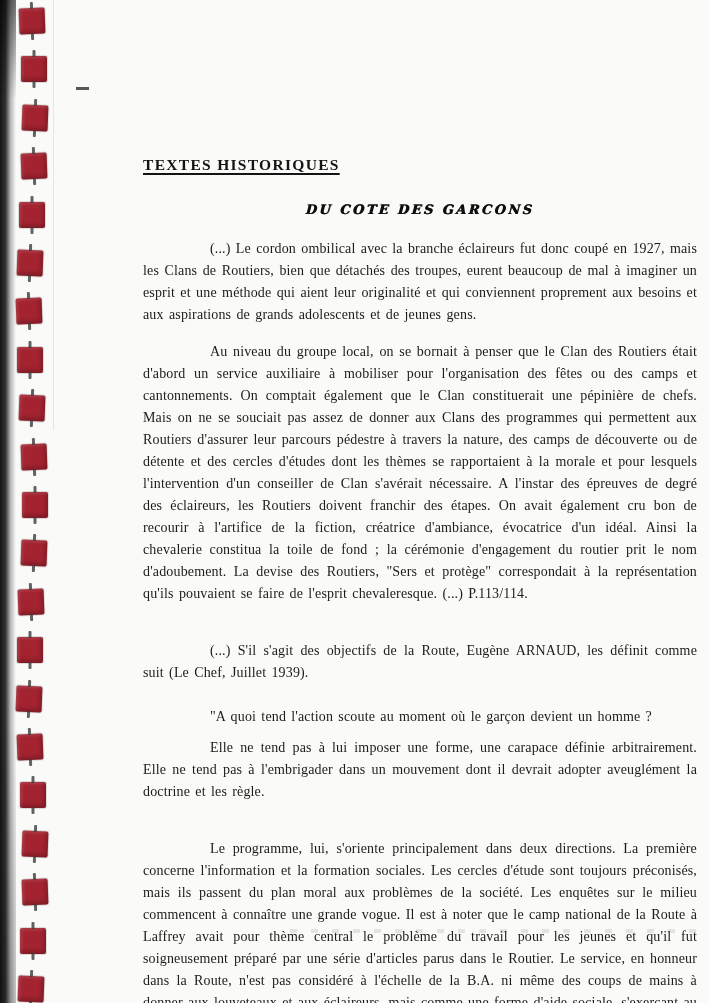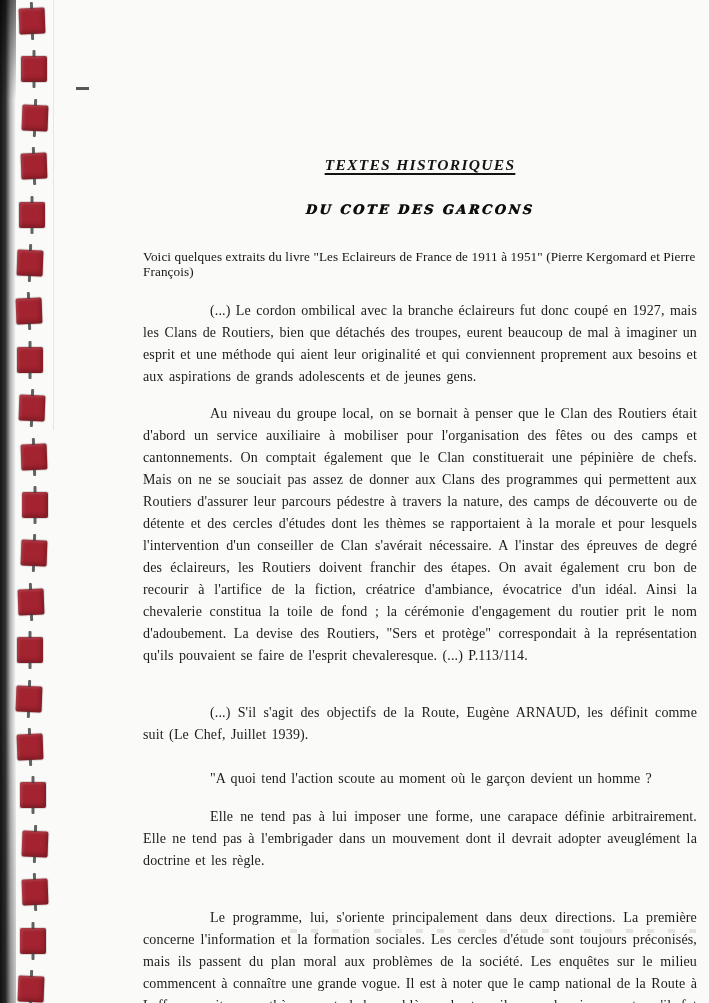--- a/index.html
+++ b/index.html
@@ -36,23 +36,23 @@
     position:absolute;left:290px;top:929px;width:410px;height:4px;opacity:.14;
     background:repeating-linear-gradient(90deg,#555 0 7px,transparent 7px 21px);
   }
   
   .page{
     position:absolute;left:143px;top:0;width:554px;
     color:var(--ink,#1b1b1b);
   }
   .title{
     margin:156px 0 0 0;
-    font-size:15.5px;font-weight:bold;text-align:center;
+    font-size:15.5px;font-weight:bold;
     letter-spacing:1.3px;color:#141414;
-    text-decoration:underline;text-underline-offset:3px;text-decoration-thickness:1.5px;font-style:italic;
+    text-decoration:underline;text-underline-offset:3px;text-decoration-thickness:1.5px;
   }
   .subtitle{
     margin-top:28px;
     font-family:"DejaVu Serif", serif;
     font-size:13px;font-weight:bold;font-style:italic;
     text-align:center;letter-spacing:2.4px;color:#0e0e0e;
     text-shadow:0.7px 0 0 #0e0e0e;
     transform:skewX(-4deg);
   }
   .intro{
@@ -61,21 +61,21 @@
     letter-spacing:0.1px;color:#151515;
   }
   .para{
     margin:15px 0 0 0;
     font-size:14px;line-height:22px;text-align:justify;
     text-indent:67px;letter-spacing:0.15px;word-spacing:1.6px;
   }
   .pfirst{margin-top:21px;}
   .gap-lg{margin-top:35px;}
   .quote-start{margin-top:22px;}
-  .tight{margin-top:16px;}
+  .tight{margin-top:9px;}
 </style>
 </head>
 <body>
 
 <div class="scan">
   <div class="edge-shadow"></div>
   <div class="crease"></div>
   <div class="binding" id="binding-col">
       <div class="bsq" style="left: 19px; top: 8px; transform: rotate(-2deg); background: rgb(163, 35, 48);"></div>
       <div class="bsq" style="left: 21px; top: 56.4px; transform: rotate(0deg); background: rgb(163, 35, 48);"></div>
@@ -98,21 +98,20 @@
       <div class="bsq" style="left: 22px; top: 879.2px; transform: rotate(-2deg); background: rgb(163, 35, 48);"></div>
       <div class="bsq" style="left: 20px; top: 927.6px; transform: rotate(0deg); background: rgb(163, 35, 48);"></div>
       <div class="bsq" style="left: 18px; top: 976px; transform: rotate(2deg); background: rgb(163, 35, 48);"></div>
     </div>
   <div class="artifact-dash"></div>
   <div class="scan-noise"></div>
 
   <div class="page">
     <h1 class="title">TEXTES HISTORIQUES</h1>
     <div class="subtitle">DU COTE DES GARCONS</div>
-    <p class="intro">Voici quelques extraits du livre "Les Eclaireurs de France de 1911 à 1951" (Pierre Kergomard et Pierre François)</p>
 
     <p class="para pfirst">(...) Le cordon ombilical avec la branche éclaireurs fut donc coupé en 1927, mais les Clans de Routiers, bien que détachés des troupes, eurent beaucoup de mal à imaginer un esprit et une méthode qui aient leur originalité et qui conviennent proprement aux besoins et aux aspirations de grands adolescents et de jeunes gens.</p>
     <p class="para">Au niveau du groupe local, on se bornait à penser que le Clan des Routiers était d'abord un service auxiliaire à mobiliser pour l'organisation des fêtes ou des camps et cantonnements. On comptait également que le Clan constituerait une pépinière de chefs. Mais on ne se souciait pas assez de donner aux Clans des programmes qui permettent aux Routiers d'assurer leur parcours pédestre à travers la nature, des camps de découverte ou de détente et des cercles d'études dont les thèmes se rapportaient à la morale et pour lesquels l'intervention d'un conseiller de Clan s'avérait nécessaire. A l'instar des épreuves de degré des éclaireurs, les Routiers doivent franchir des étapes. On avait également cru bon de recourir à l'artifice de la fiction, créatrice d'ambiance, évocatrice d'un idéal. Ainsi la chevalerie constitua la toile de fond ; la cérémonie d'engagement du routier prit le nom d'adoubement. La devise des Routiers, "Sers et protège" correspondait à la représentation qu'ils pouvaient se faire de l'esprit chevaleresque. (...) P.113/114.</p>
     <p class="para gap-lg">(...) S'il s'agit des objectifs de la Route, Eugène ARNAUD, les définit comme suit (Le Chef, Juillet 1939).</p>
 
     <p class="para quote-start">"A quoi tend l'action scoute au moment où le garçon devient un homme ?</p>
     <p class="para tight">Elle ne tend pas à lui imposer une forme, une carapace définie arbitrairement. Elle ne tend pas à l'embrigader dans un mouvement dont il devrait adopter aveuglément la doctrine et les règle.</p>
 
     <p class="para gap-lg">Le programme, lui, s'oriente principalement dans deux directions. La première concerne l'information et la formation sociales. Les cercles d'étude sont toujours préconisés, mais ils passent du plan moral aux problèmes de la société. Les enquêtes sur le milieu commencent à connaître une grande vogue. Il est à noter que le camp national de la Route à Laffrey avait pour thème central le problème du travail pour les jeunes et qu'il fut soigneusement préparé par une série d'articles parus dans le Routier. Le service, en honneur dans la Route, n'est pas considéré à l'échelle de la B.A. ni même des coups de mains à donner aux louveteaux et aux éclaireurs, mais comme une forme d'aide sociale, s'exerçant au dehors du mouvement, au profit de secteurs déshérités : cela pouvait aller de l'animation de villages jusqu'à la prise en charge d'un groupe de jeunes délinquants.</p>
   </div>

